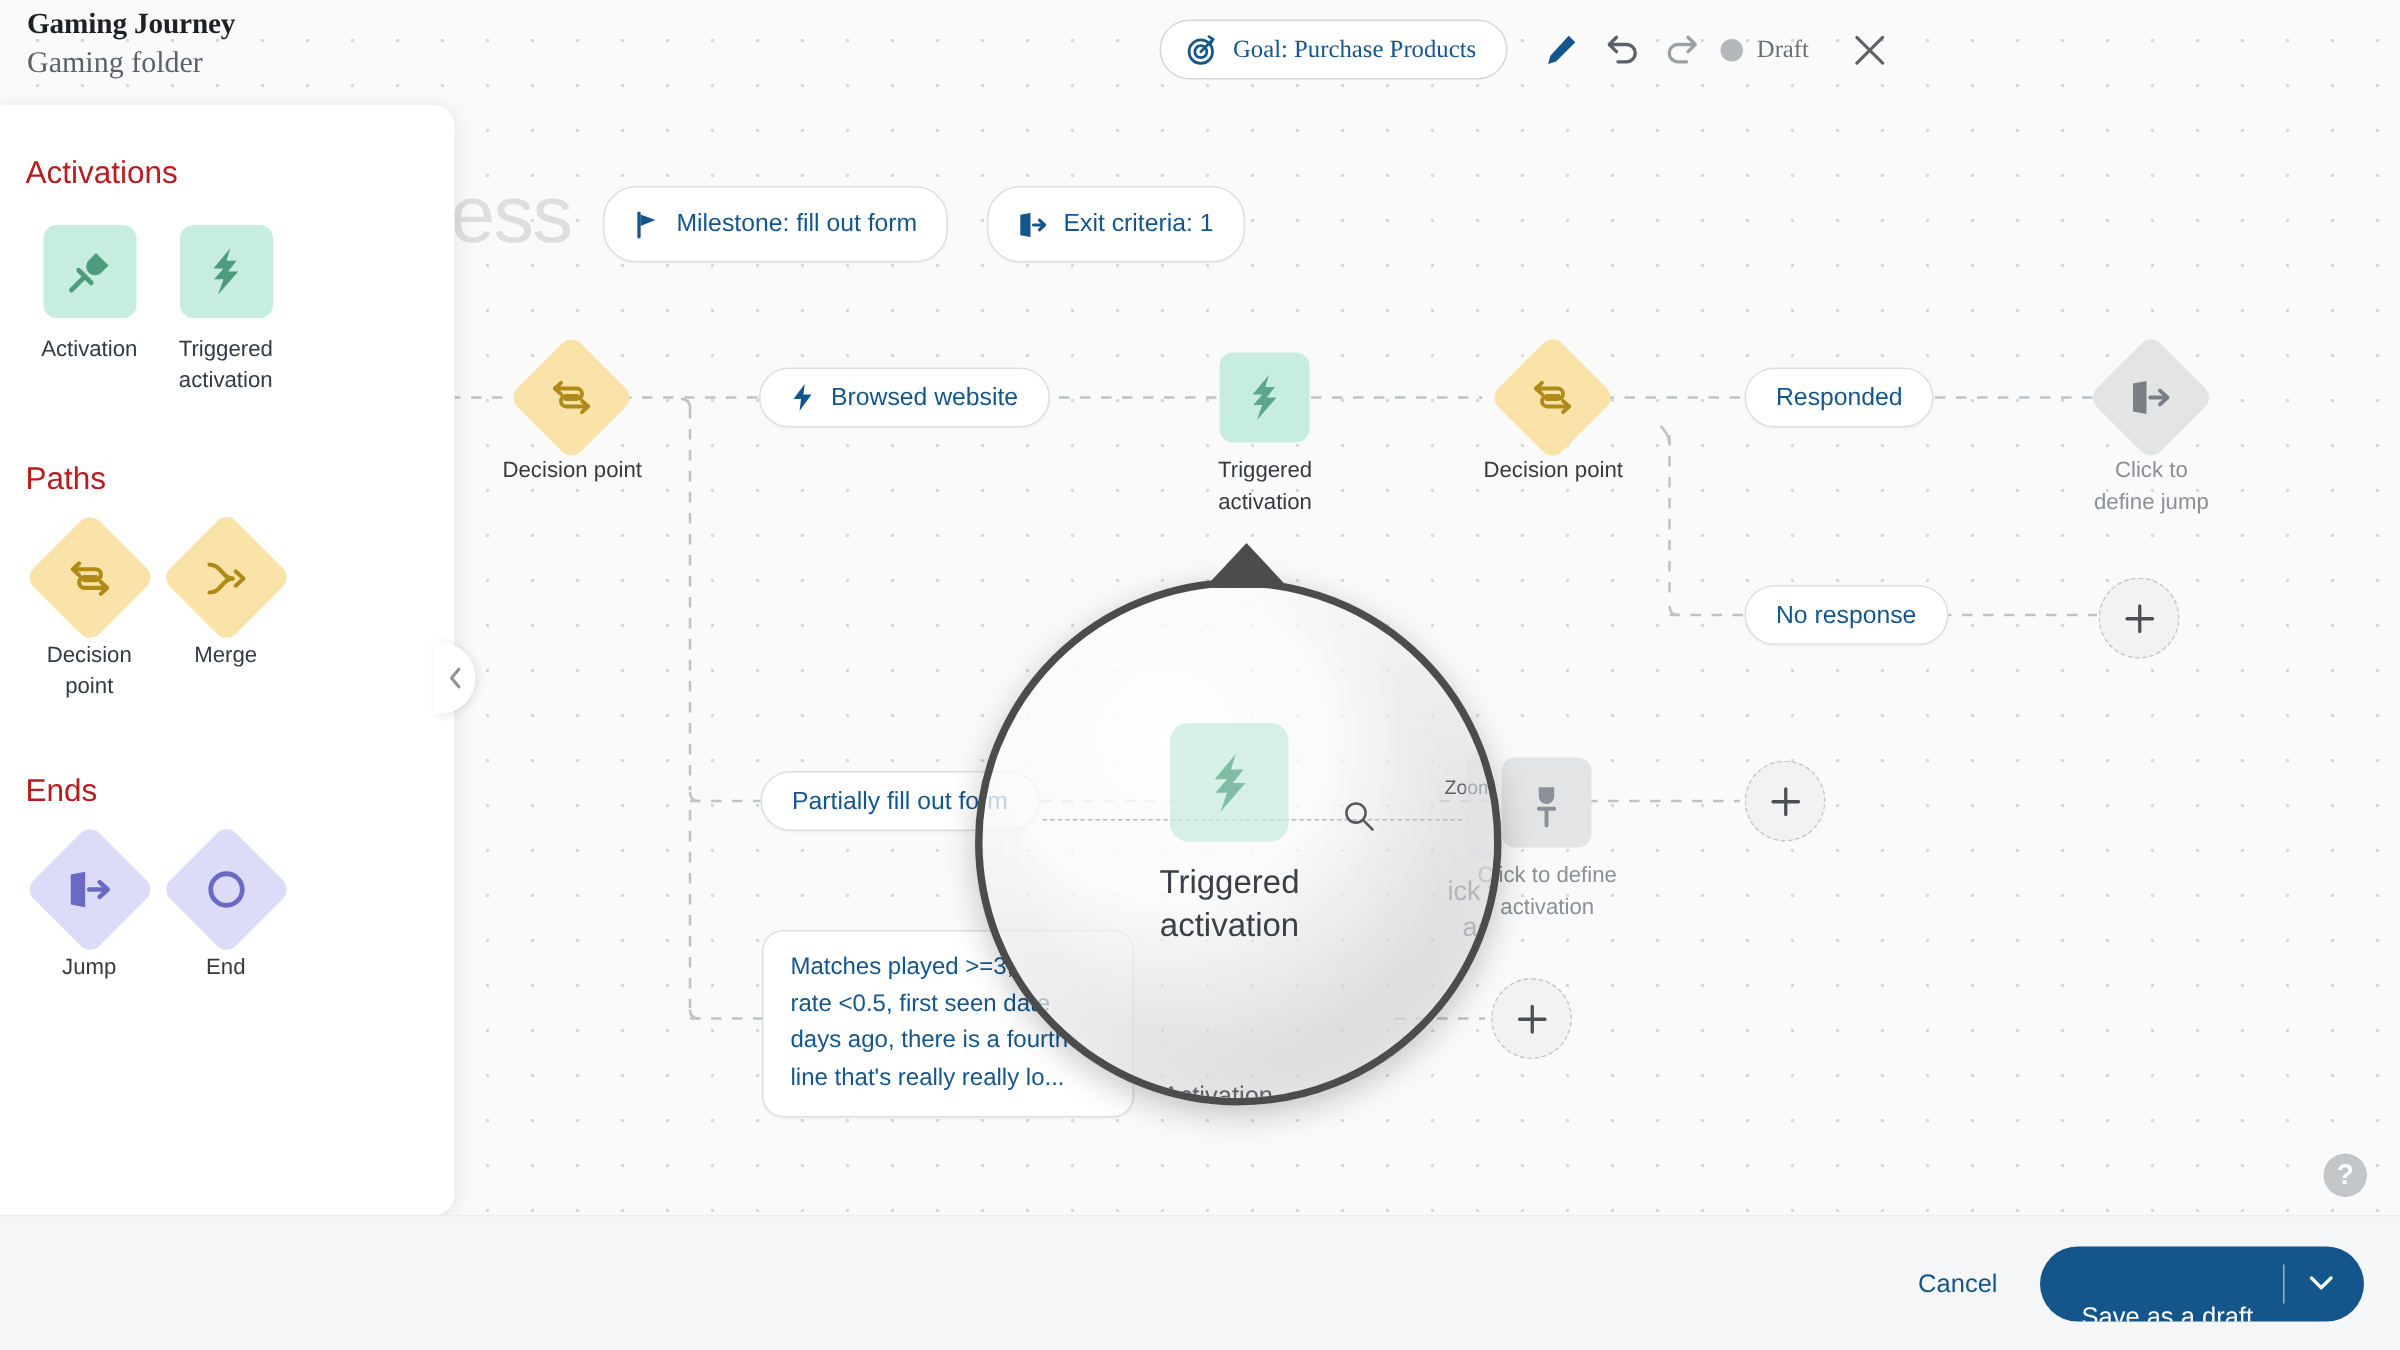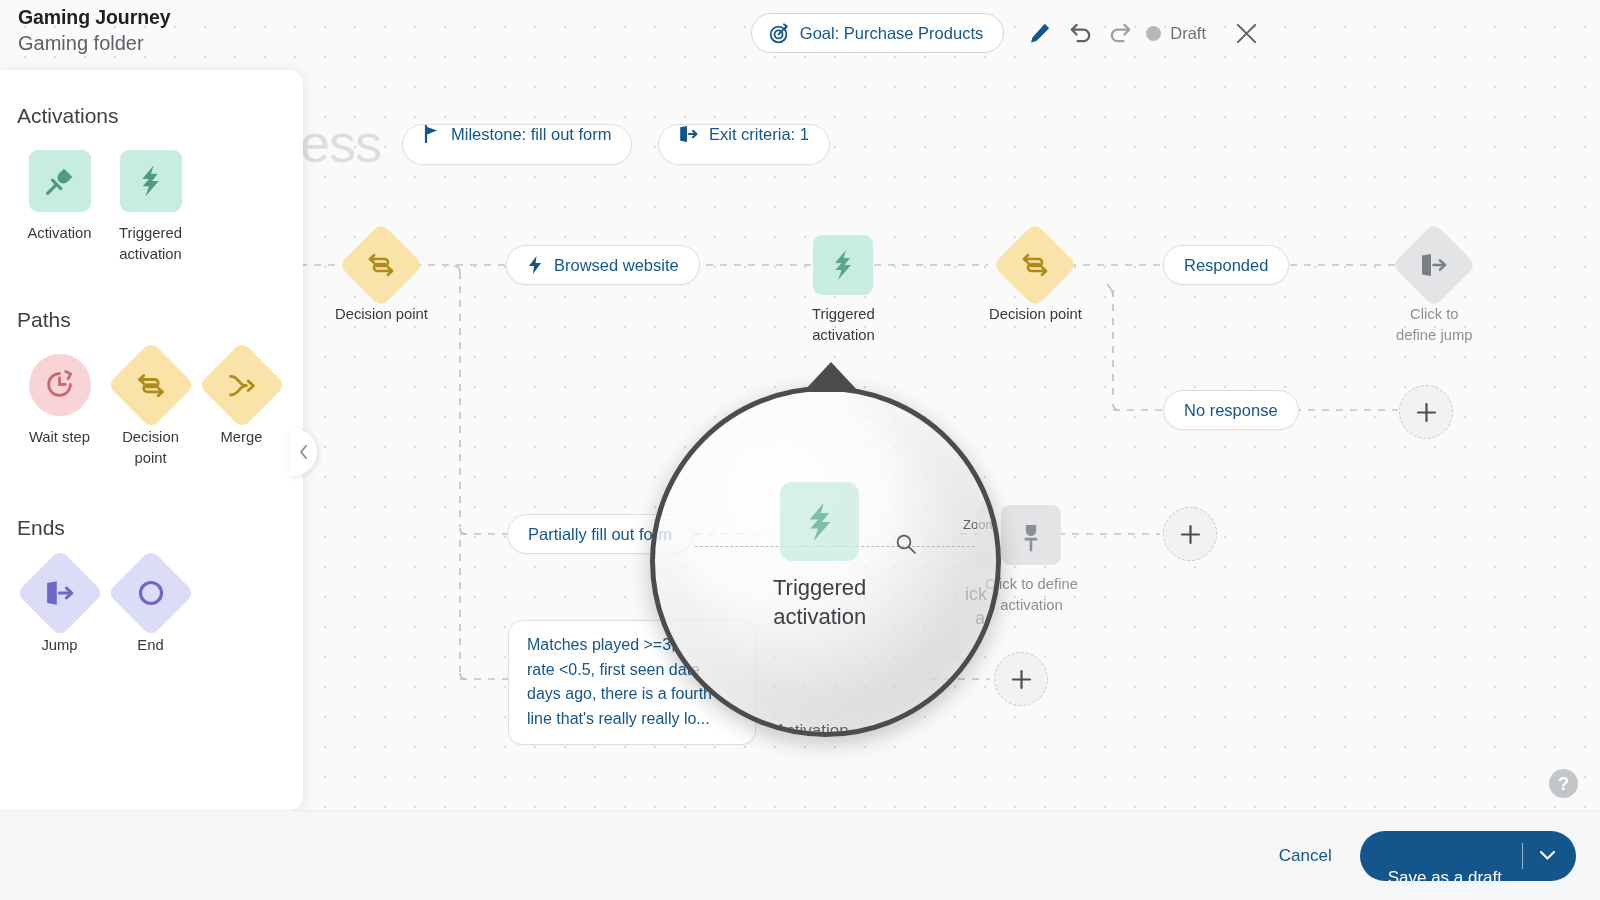--- a/index.html
+++ b/index.html
@@ -17,20 +17,21 @@
     background-color: #fafafa;
     background-image: radial-gradient(#d8d8d8 1.1px, transparent 1.2px);
     background-size: 30px 30px;
     background-position: 10px 12px;
   }
 
   
   .header {
     position: absolute; top: 0; left: 0; width: 1288px; height: 66px;
     z-index: 40;
+    font-family: Liberation Serif, serif;
   }
   .header-title-wrap { position: absolute; left: 18px; top: 6px; }
   .header-title {
     font-size: 19.5px; font-weight: bold; color: #1d2125; letter-spacing: -0.1px;
   }
   .header-sub { font-size: 20px; color: #5b6168; margin-top: 3px; }
 
   .header-right {
     position: absolute; right: 0; top: 0; height: 66px;
     display: flex; align-items: center; gap: 0px; padding-right: 22px;
@@ -51,21 +52,21 @@
   .close-x { margin-left: 6px; }
 
   
   .sidebar {
     position: absolute; left: 0; top: 70px; width: 303px; height: 740px;
     background: #fff; border-radius: 0 14px 14px 0;
     box-shadow: 0 2px 14px rgba(0,0,0,0.10);
     padding: 34px 0 0 0; z-index: 30;
   }
   .sb-section-title {
-    font-size: 21px; color: #404040; margin: 0 0 22px 17px; font-weight: 400;
+    font-size: 21px; color: #b91c1c; margin: 0 0 22px 17px; font-weight: 400;
   }
   .sb-row { display: flex; padding-left: 14px; gap: 0px; }
   .sb-item { width: 91px; display: flex; flex-direction: column; align-items: center; cursor: pointer; }
   .sb-shape {
     width: 62px; height: 62px; display: flex; align-items: center; justify-content: center;
   }
   .shape-square { border-radius: 9px; background: #c7ece0; }
   .shape-circle { border-radius: 50%; background: #f9d4d6; }
   .shape-diamond { transform: rotate(45deg); border-radius: 9px; background: #fae3a8; }
   .shape-diamond > * { transform: rotate(-45deg); }
@@ -88,22 +89,22 @@
   
   .watermark {
     position: absolute; left: 300px; top: 112px;
     font-size: 54px; color: #dedede; font-weight: 400; letter-spacing: -1px;
     user-select: none;
     text-align: center;
   }
 
   
   .top-pill {
-    position: absolute; display: flex; align-items: flex-start; gap: 11px;
-    height: 41px; padding: 0 20px; background: #fff;
+    position: absolute; display: flex; align-items: center; gap: 11px;
+    height: 51px; padding: 0 20px; background: #fff;
     border: 1px solid #dcdfe2; border-radius: 22px;
     color: #14568c; font-size: 16.5px; white-space: nowrap; cursor: pointer;
     box-shadow: 0 1px 2px rgba(0,0,0,0.03);
   }
 
   
   .node { position: absolute; display: flex; flex-direction: column; align-items: center; }
   .node-shape { width: 60px; height: 60px; display: flex; align-items: center; justify-content: center; cursor: pointer; }
   .n-diamond-y { transform: rotate(45deg); border-radius: 9px; background: #fae3a8; }
   .n-diamond-y > * { transform: rotate(-45deg); }
@@ -471,32 +472,20 @@
           </span>
         </div>
         <div class="sb-label">Triggered<br>activation</div>
       </div>
     </div>
 
     <div class="sb-gap-1"></div>
     <div class="sb-section-title">Paths</div>
     <div class="sb-row">
       <div class="sb-item">
-        <div class="sb-shape shape-circle">
-          <span>
-            <svg width="31" height="31" viewBox="0 0 30 30">
-                <path d="M15 4.5 a10.5 10.5 0 1 0 10.5 10.5" fill="none" stroke="#c9696f" stroke-width="2.7" stroke-linecap="round"></path>
-                <path d="M21 2.4 L25.8 4.8 L23.4 9.4" fill="none" stroke="#c9696f" stroke-width="2.7" stroke-linecap="round" stroke-linejoin="round"></path>
-                <path d="M15 8.6 V15 h5.6" fill="none" stroke="#c9696f" stroke-width="2.7" stroke-linecap="round"></path>
-              </svg>
-          </span>
-        </div>
-        <div class="sb-label">Wait step</div>
-      </div>
-      <div class="sb-item">
         <div class="sb-shape shape-diamond">
           <span>
             <svg width="31" height="31" viewBox="0 0 30 30">
                 <path d="M4 9h14.5a3.5 3.5 0 0 1 0 7H11" fill="none" stroke="#b08a18" stroke-width="2.7" stroke-linecap="round"></path>
                 <path d="M8 5.2 L4 9 L8 12.8" fill="none" stroke="#b08a18" stroke-width="2.7" stroke-linecap="round" stroke-linejoin="round"></path>
                 <path d="M26 21H11.5a3.5 3.5 0 0 1 0-7H19" fill="none" stroke="#b08a18" stroke-width="2.7" stroke-linecap="round"></path>
                 <path d="M22 17.2 L26 21 L22 24.8" fill="none" stroke="#b08a18" stroke-width="2.7" stroke-linecap="round" stroke-linejoin="round"></path>
               </svg>
           </span>
         </div>

